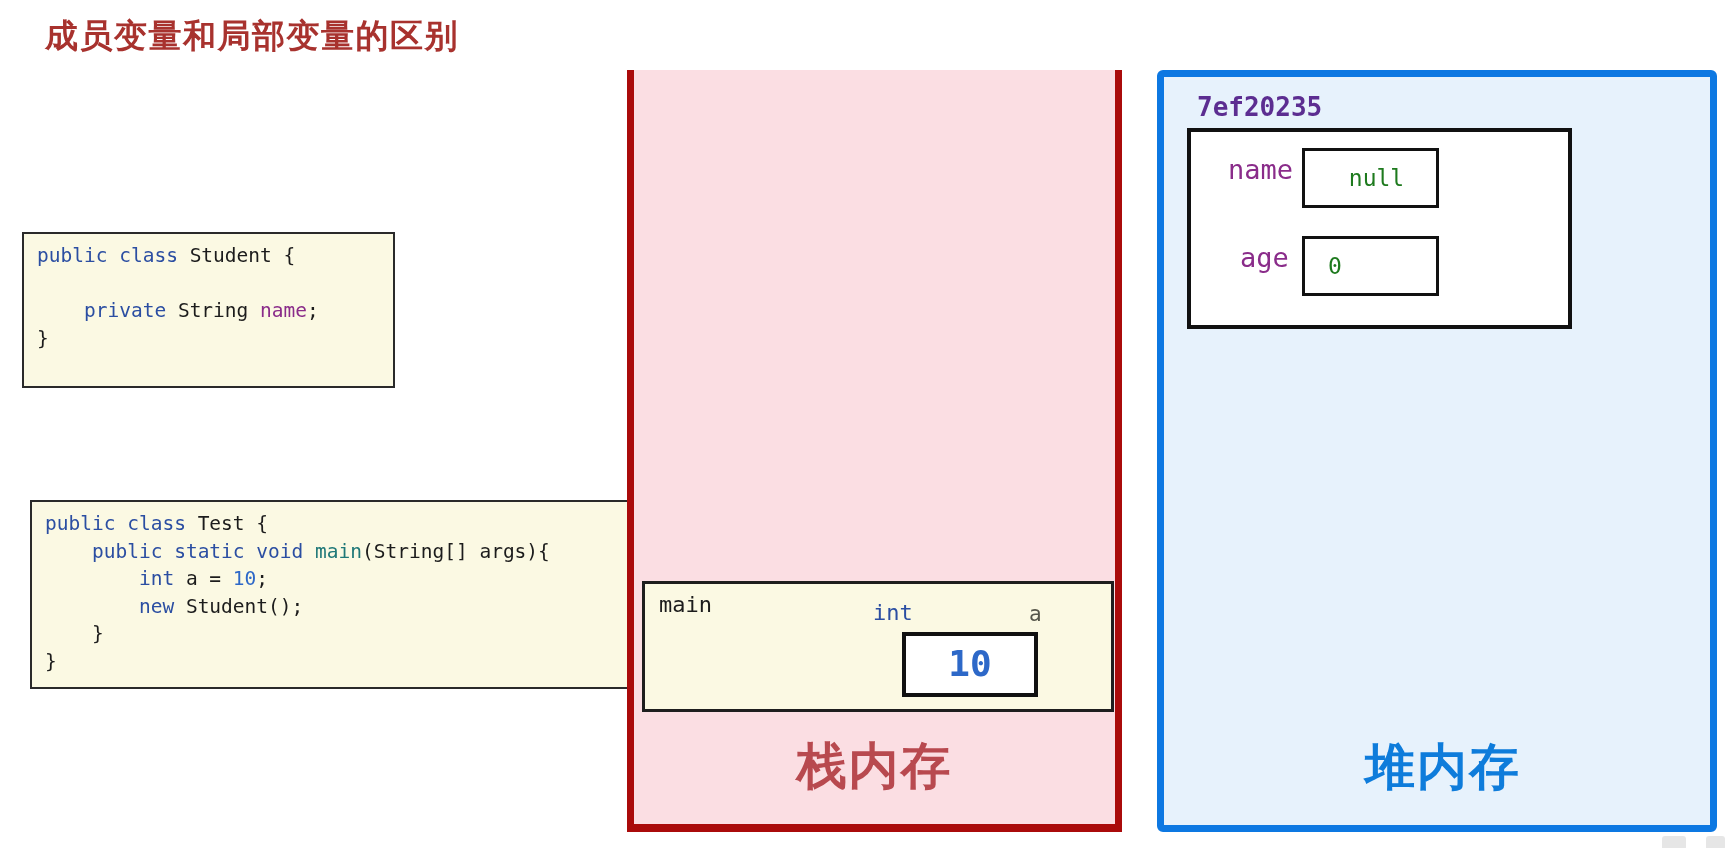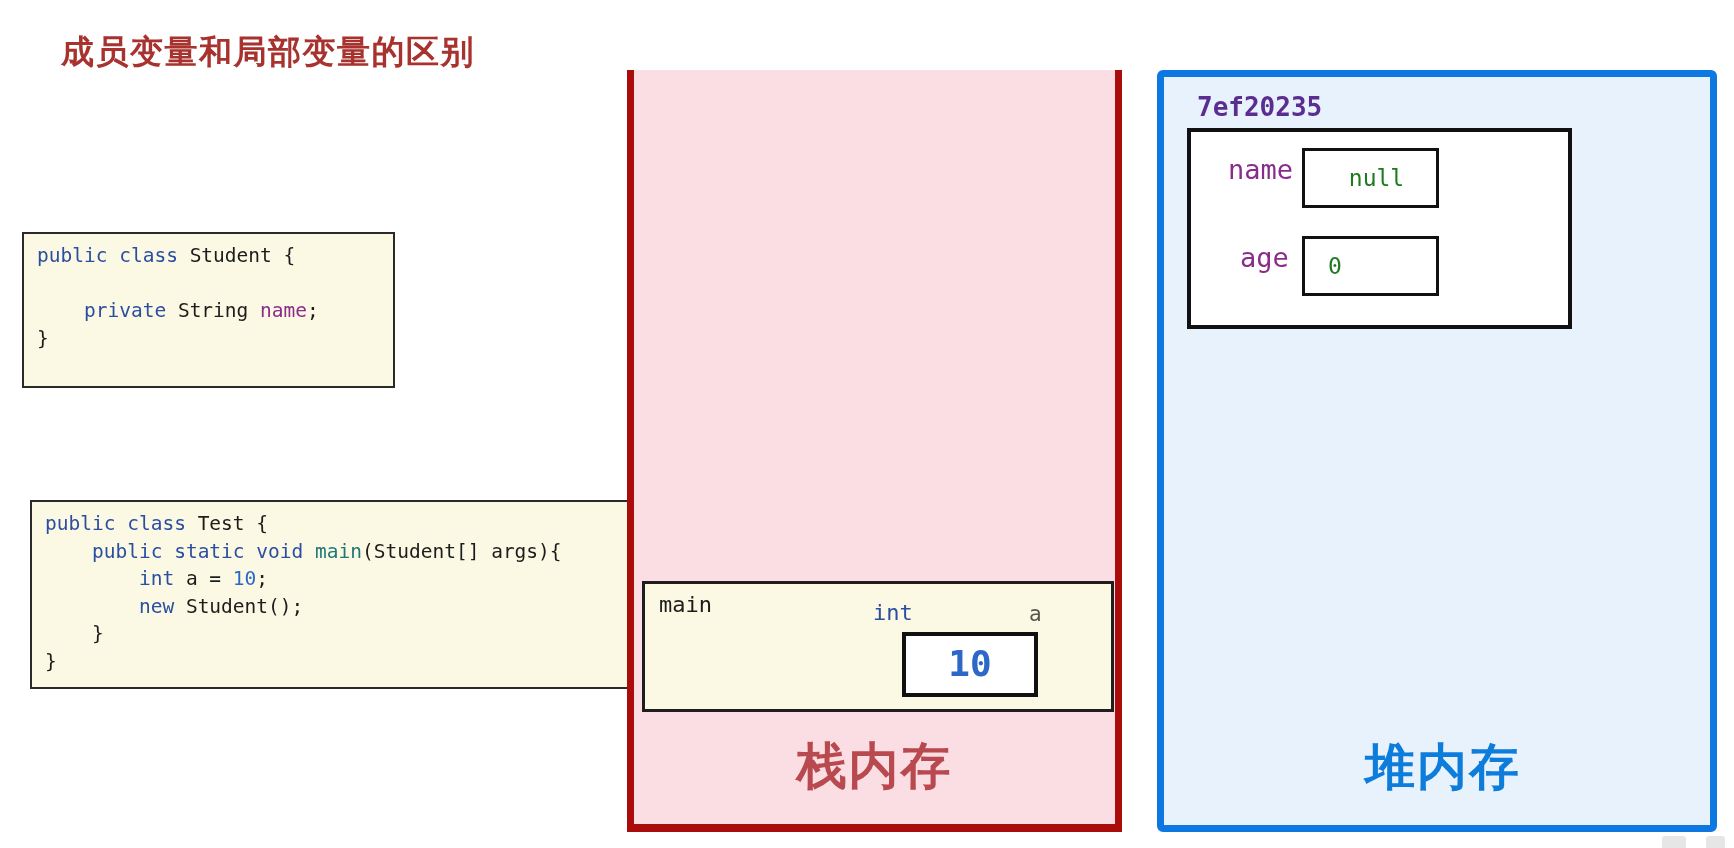--- a/index.html
+++ b/index.html
@@ -22,21 +22,21 @@
   }
   html,body{margin:0;padding:0;background:#ffffff;}
   .canvas{
     position:relative;
     width:1734px;height:848px;
     background:#ffffff;
     overflow:hidden;
     font-family:"Liberation Sans",sans-serif;
   }
   .title{
-    position:absolute;left:45px;top:14px;margin:16px;
+    position:absolute;left:45px;top:14px;margin:0;
     font-size:33px;font-weight:bold;letter-spacing:1.5px;
     color:var(--title_red);
   }
   
   .code-box{
     position:absolute;
     box-sizing:border-box;
     background:var(--code_bg);
     border:2px solid #2a2a2a;
     padding:8px 0 0 13px;
@@ -129,21 +129,21 @@
 
   <div class="code-box student">
       <div class="code-line"><span class="tok-kw">public class </span><span class="tok-plain">Student {</span></div>
       <div class="code-line">&nbsp;</div>
       <div class="code-line"><span class="tok-plain">    </span><span class="tok-kw">private </span><span class="tok-plain">String </span><span class="tok-field">name</span><span class="tok-plain">;</span></div>
       <div class="code-line"><span class="tok-plain">}</span></div>
     </div>
 
   <div class="code-box test">
       <div class="code-line"><span class="tok-kw">public class </span><span class="tok-plain">Test {</span></div>
-      <div class="code-line"><span class="tok-plain">    </span><span class="tok-kw">public static void </span><span class="tok-method">main</span><span class="tok-plain">(Student[] args){</span></div>
+      <div class="code-line"><span class="tok-plain">    </span><span class="tok-kw">public static void </span><span class="tok-method">main</span><span class="tok-plain">(String[] args){</span></div>
       <div class="code-line"><span class="tok-plain">        </span><span class="tok-kw">int </span><span class="tok-plain">a = </span><span class="tok-num">10</span><span class="tok-plain">;</span></div>
       <div class="code-line"><span class="tok-plain">        </span><span class="tok-kw">new </span><span class="tok-plain">Student();</span></div>
       <div class="code-line"><span class="tok-plain">    }</span></div>
       <div class="code-line"><span class="tok-plain">}</span></div>
     </div>
 
   <div class="stack">
     <div class="main-frame">
       <span class="frame-name">main</span>
       <span class="var-type">int</span>

